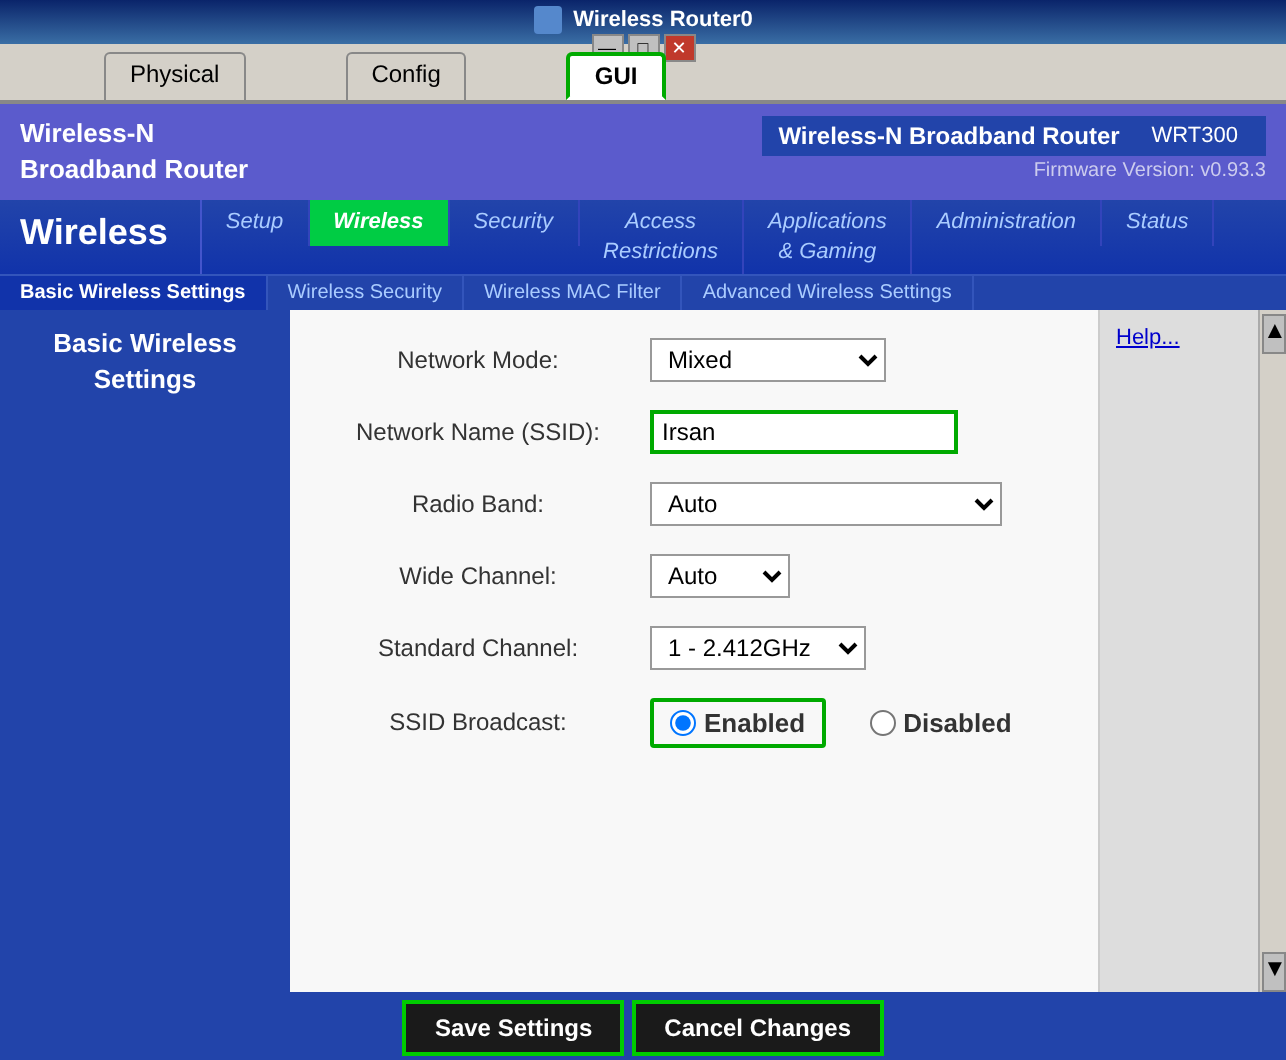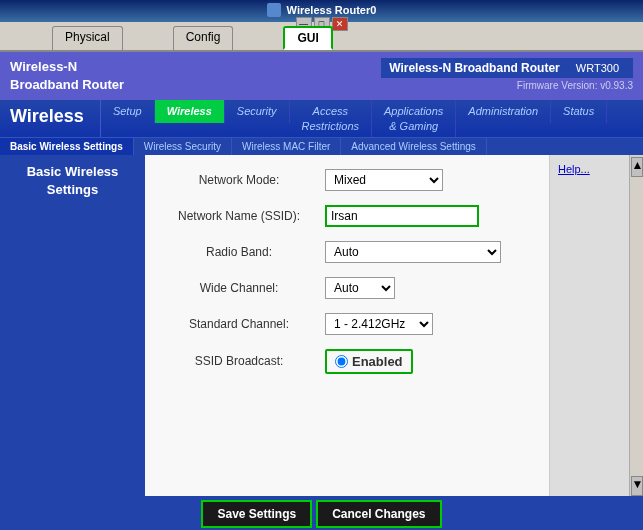--- a/index.html
+++ b/index.html
@@ -384,20 +384,24 @@
         </div>
       </div>
 
       <div class="form-row">
         <div class="form-label">SSID Broadcast:</div>
         <div class="form-control radio-group">
           <div class="radio-option selected">
             <input type="radio" name="ssid" id="ssid-enabled" checked="" style="">
             <label for="ssid-enabled">Enabled</label>
           </div>
+          <div class="radio-option">
+            <input type="radio" name="ssid" id="ssid-disabled" style="">
+            <label for="ssid-disabled">Disabled</label>
+          </div>
         </div>
       </div>
 
     </div>
 
     <div class="help-sidebar">
       <span class="help-link">Help...</span>
     </div>
 
     <div class="scroll-area">

